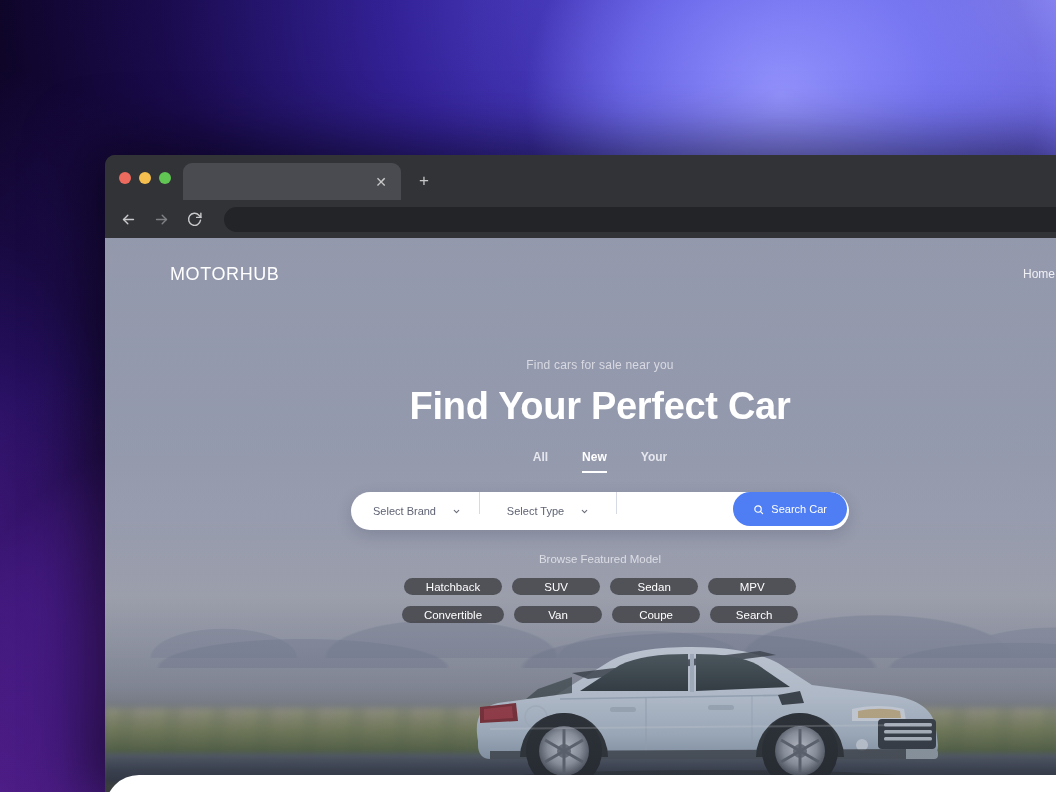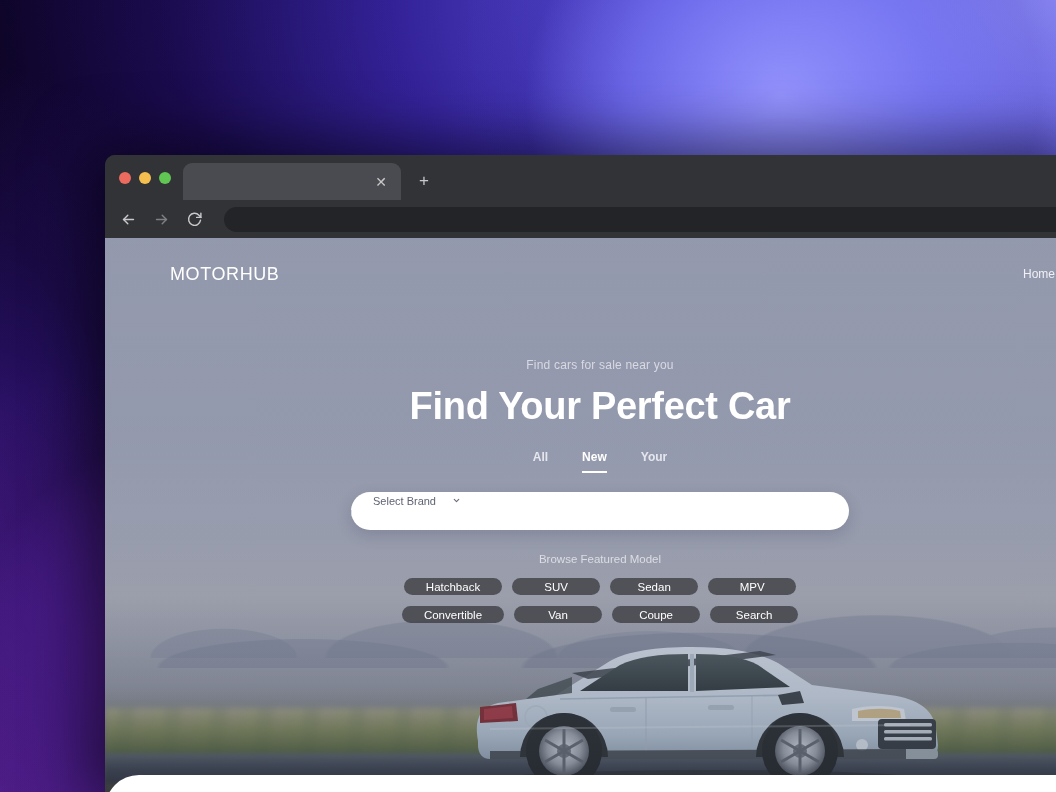--- a/index.html
+++ b/index.html
@@ -301,21 +301,20 @@
   .searchbar {
     width: 498px;
     height: 38px;
     margin: 4px auto;
     background: #ffffff;
     border-radius: 19px;
     display: flex;
     align-items: flex-start;
     box-shadow: 0 5px 16px rgba(20,20,50,0.16);
     overflow: hidden;
-    flex-direction: column;
   }
   .sb-field {
     display: flex;
     align-items: center;
     justify-content: center;
     gap: 16px;
     height: 100%;
     font-size: 11px;
     color: #5f6373;
     cursor: pointer;
@@ -555,21 +554,38 @@
         <div class="searchbar">
           <div class="sb-field brand-f">
             <span>Select Brand</span>
             <span class="caret">
               <svg width="9" height="9" viewBox="0 0 24 24" fill="none" stroke="currentColor" stroke-width="3" stroke-linecap="round" stroke-linejoin="round">
                   <polyline points="6 9 12 15 18 9"></polyline>
                 </svg>
             </span>
           </div>
           <div class="sb-divider"></div>
+          <div class="sb-field type-f">
+            <span>Select Type</span>
+            <span class="caret">
+              <svg width="9" height="9" viewBox="0 0 24 24" fill="none" stroke="currentColor" stroke-width="3" stroke-linecap="round" stroke-linejoin="round">
+                  <polyline points="6 9 12 15 18 9"></polyline>
+                </svg>
+            </span>
+          </div>
           <div class="sb-divider"></div>
+          <button class="search-btn">
+            <span>
+              <svg width="11" height="11" viewBox="0 0 24 24" fill="none" stroke="currentColor" stroke-width="2.6" stroke-linecap="round">
+                  <circle cx="11" cy="11" r="7"></circle>
+                  <line x1="16.5" y1="16.5" x2="21" y2="21"></line>
+                </svg>
+            </span>
+            <span>Search Car</span>
+          </button>
         </div>
 
         <div class="featured-label">Browse Featured Model</div>
 
         <div class="chip-rows">
           <div class="chip-row">
             <span class="chip">Hatchback</span>
             <span class="chip">SUV</span>
             <span class="chip">Sedan</span>
             <span class="chip">MPV</span>

